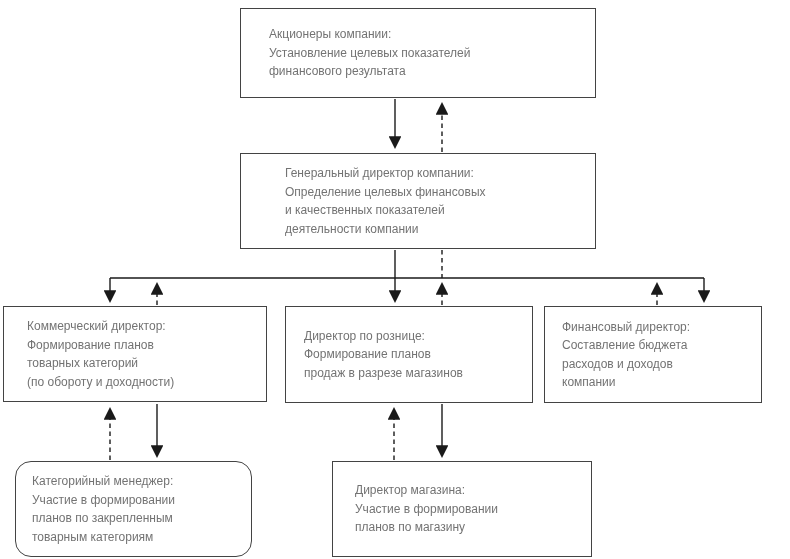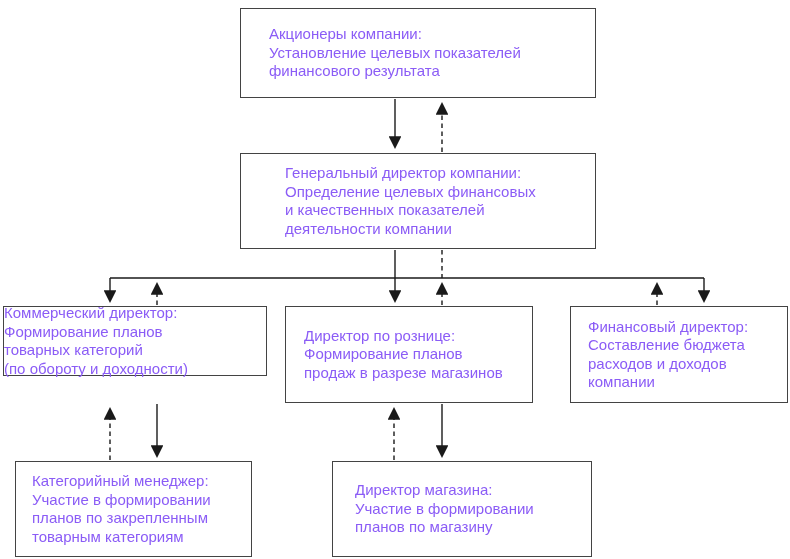--- a/index.html
+++ b/index.html
@@ -18,39 +18,39 @@
   .node {
     position: absolute;
     box-sizing: border-box;
     border: 1.5px solid #434343;
     background: #ffffff;
     display: flex;
     align-items: center;
   }
   .node-text {
     white-space: pre-line;
-    font-size: 15px;
+    font-size: 12px;
     line-height: 18.5px;
-    color: #8b5cf6;
+    color: #737373;
   }
   #svg-connectors {
     position: absolute;
     left: 0;
     top: 0;
     width: 790px;
     height: 559px;
     pointer-events: none;
   }
   
   #n-shareholders { left: 240px; top: 8px;   width: 356px; height: 90px; padding-left: 28px; }
   #n-gd           { left: 240px; top: 153px; width: 356px; height: 96px; padding-left: 44px; }
-  #n-commercial   { left: 3px;   top: 306px; width: 264px; height: 70px; }
+  #n-commercial   { left: 3px;   top: 306px; width: 264px; height: 96px; padding-left: 23px; }
   #n-retail       { left: 285px; top: 306px; width: 248px; height: 97px; padding-left: 18px; }
-  #n-financial    { left: 570px; top: 306px; width: 218px; height: 97px; padding-left: 17px; }
-  #n-category     { left: 15px;  top: 461px; width: 237px; height: 96px; padding-left: 16px; }
+  #n-financial    { left: 544px; top: 306px; width: 218px; height: 97px; padding-left: 17px; }
+  #n-category     { left: 15px;  top: 461px; width: 237px; height: 96px; padding-left: 16px; border-radius: 16px; }
   #n-store        { left: 292px; top: 461px; width: 260px; height: 96px; padding-left: 22px; margin-left: 40px; }
 </style>
 </head>
 <body>
 
 <div id="canvas">
 
   <svg id="svg-connectors" viewBox="0 0 790 559" xmlns="http://www.w3.org/2000/svg">
     <defs>
       <marker id="ah" viewBox="0 0 10 10" refX="8.5" refY="5" markerWidth="9" markerHeight="9" orient="auto">

